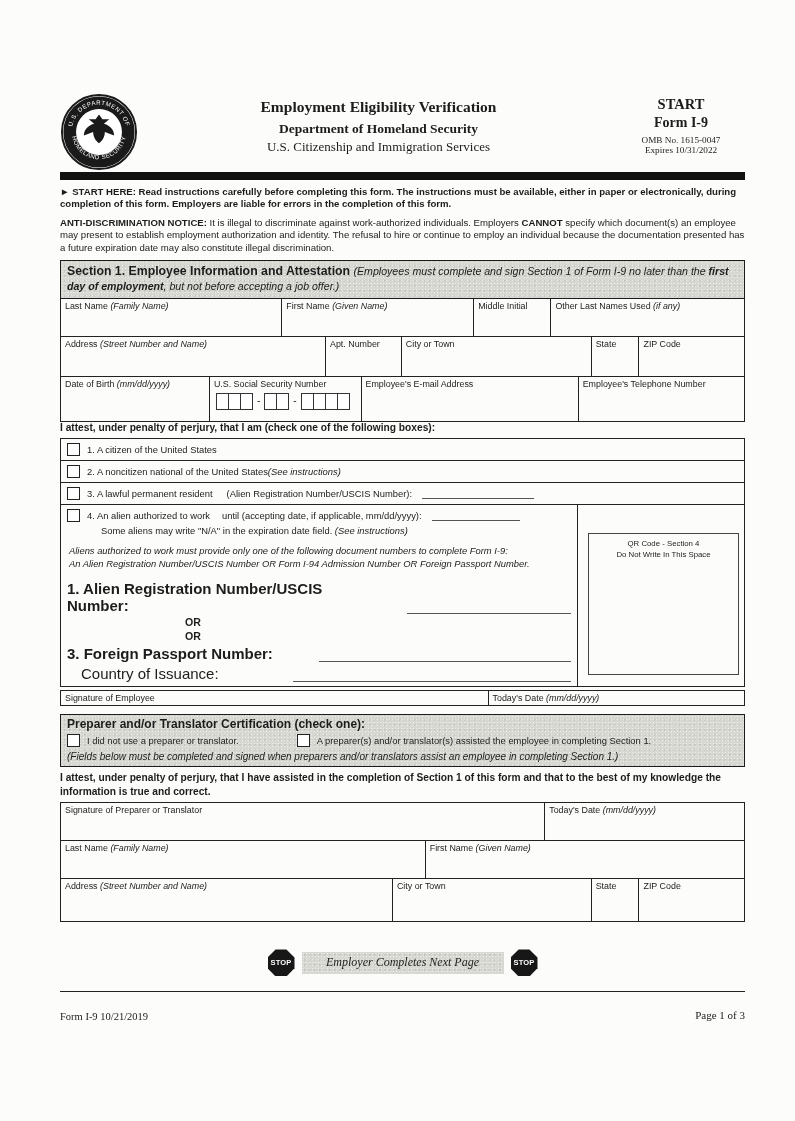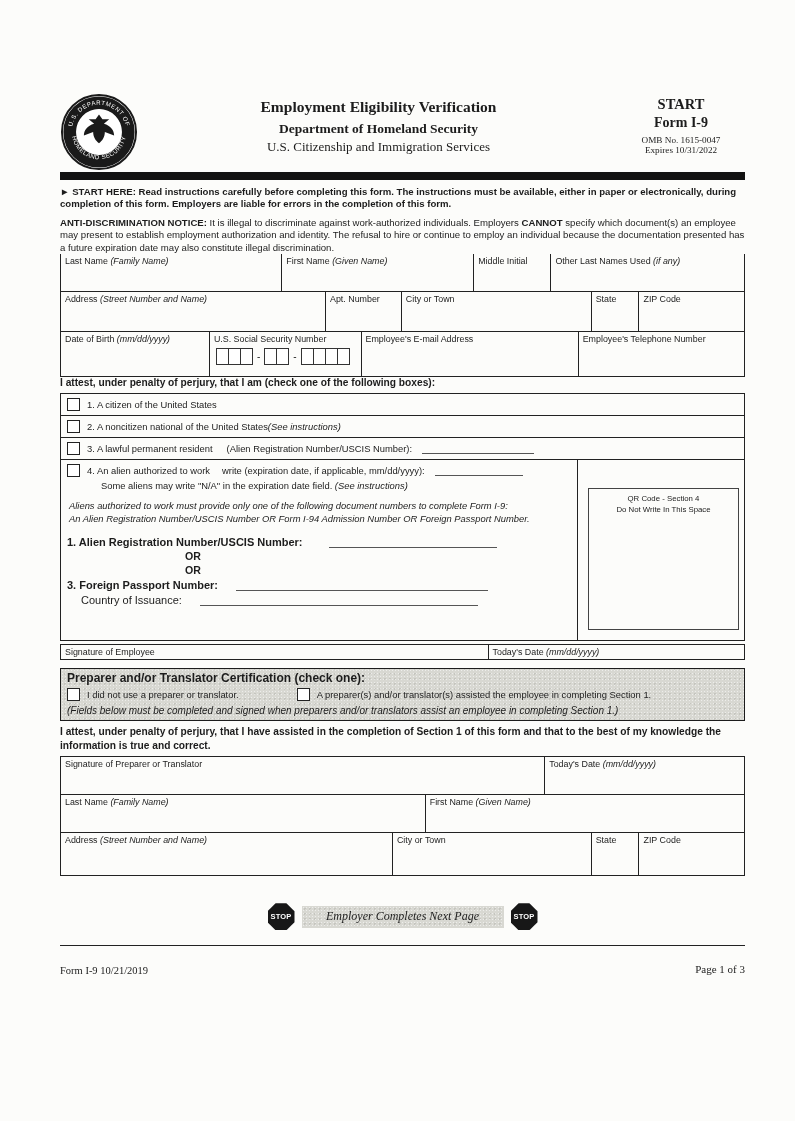--- a/index.html
+++ b/index.html
@@ -65,21 +65,21 @@
   .opt { display: flex; align-items: center; height: 22px; padding: 0 6px; border-bottom: 1px solid #222; font-size: 9.4px; }
   .cb { width: 13px; height: 13px; border: 1.3px solid #222; background: #fff; display: inline-block; flex: none; margin-right: 7px; }
   .line { display: inline-block; border-bottom: 1.1px solid #555; height: 11px; }
   .opt4wrap { display: flex; }
   .opt4left { flex: 1; padding: 4px 6px 4px 6px; font-size: 9.4px; }
   .opt4right { width: 167px; flex: none; border-left: 1px solid #222; }
   .qrbox { border: 1px solid #444; margin: 28px 5px 10px 10px; height: 142px; padding-top: 5px; text-align: center; font-size: 7.8px; line-height: 1.35; }
   .opt4line1 { display: flex; align-items: center; }
   .someal { margin-left: 34px; margin-top: 3px; }
   .alienpara { font-style: italic; font-size: 9.4px; margin-top: 9px; margin-left: 2px; line-height: 1.35; }
-  .docrow { display: flex; align-items: flex-end; margin-top: 3px; font-size: 11px; }
+  .docrow { display: flex; align-items: flex-end; margin-top: 3px; font-size: 15px; justify-content: space-between; }
   .orlbl { font-weight: bold; font-size: 10.6px; margin-left: 118px; margin-top: 2px; }
 
   .sigrow { display: flex; border: 1.3px solid #222; height: 16px; margin-top: 3px; }
 
   .prepband { margin-top: 8px; padding: 2px 6px 4px 6px; }
   .prep-title { font-weight: bold; font-size: 12px; }
   .prep-opts { display: flex; align-items: center; margin-top: 3px; font-size: 9.4px; }
   .prep-note { font-style: italic; font-size: 10px; margin-top: 4px; }
   .prep-attest { font-size: 10.2px; font-weight: bold; line-height: 1.32; margin-top: 4px; }
   .preptable { border: 1.3px solid #222; margin-top: 4px; }
@@ -143,20 +143,23 @@
       <div class="omb">OMB No. 1615-0047</div>
       <div class="expires">Expires 10/31/2022</div>
     </div>
   </div>
 
   <div class="blackbar"></div>
 
   <p class="note-p bold">► START HERE: Read instructions carefully before completing this form. The instructions must be available, either in paper or electronically, during completion of this form. Employers are liable for errors in the completion of this form.</p>
   <p class="note-p"><span class="bold">ANTI-DISCRIMINATION NOTICE:</span><span> It is illegal to discriminate against work-authorized individuals. Employers </span><span class="bold">CANNOT</span><span> specify which document(s) an employee may present to establish employment authorization and identity. The refusal to hire or continue to employ an individual because the documentation presented has a future expiration date may also constitute illegal discrimination.</span></p>
 
+  <div class="band sec1band">
+    <span class="sec-title">Section 1. Employee Information and Attestation </span><span class="it">(Employees must complete and sign Section 1 of Form I-9 no later than the </span><span class="it bold">first day of employment</span><span class="it">, but not before accepting a job offer.)</span>
+  </div>
 
   <div class="ftable">
     <div class="frow h38">
       <div class="cell" style="width:32.4%"><span>Last Name </span><span class="it">(Family Name)</span></div>
       <div class="cell" style="width:28.1%"><span>First Name </span><span class="it">(Given Name)</span></div>
       <div class="cell" style="width:11.3%"><span>Middle Initial</span></div>
       <div class="cell" style="width:28.2%"><span>Other Last Names Used </span><span class="it">(if any)</span></div>
     </div>
     <div class="frow h40">
       <div class="cell" style="width:38.8%"><span>Address </span><span class="it">(Street Number and Name)</span></div>
@@ -210,21 +213,21 @@
       <span class="cb"></span>
       <span>3. A lawful permanent resident</span>
       <span style="margin-left:14px">(Alien Registration Number/USCIS Number):</span>
       <span class="line" style="width:112px;margin-left:10px"></span>
     </div>
     <div class="opt4wrap">
       <div class="opt4left">
         <div class="opt4line1">
           <span class="cb"></span>
           <span>4. An alien authorized to work</span>
-          <span style="margin-left:12px">write (expiration date, if applicable, mm/dd/yyyy):</span>
+          <span style="margin-left:12px">until (accepting date, if applicable, mm/dd/yyyy):</span>
           <span class="line" style="width:88px;margin-left:10px"></span>
         </div>
         <div class="someal"><span>Some aliens may write "N/A" in the expiration date field. </span><span class="it">(See instructions)</span></div>
         <div class="alienpara">
           <div>Aliens authorized to work must provide only one of the following document numbers to complete Form I-9:</div>
           <div>An Alien Registration Number/USCIS Number OR Form I-94 Admission Number OR Foreign Passport Number.</div>
         </div>
         <div class="docrow" style="margin-top:10px">
           <span class="bold">1. Alien Registration Number/USCIS Number:</span>
           <span class="line" style="width:168px;margin-left:26px"></span>

